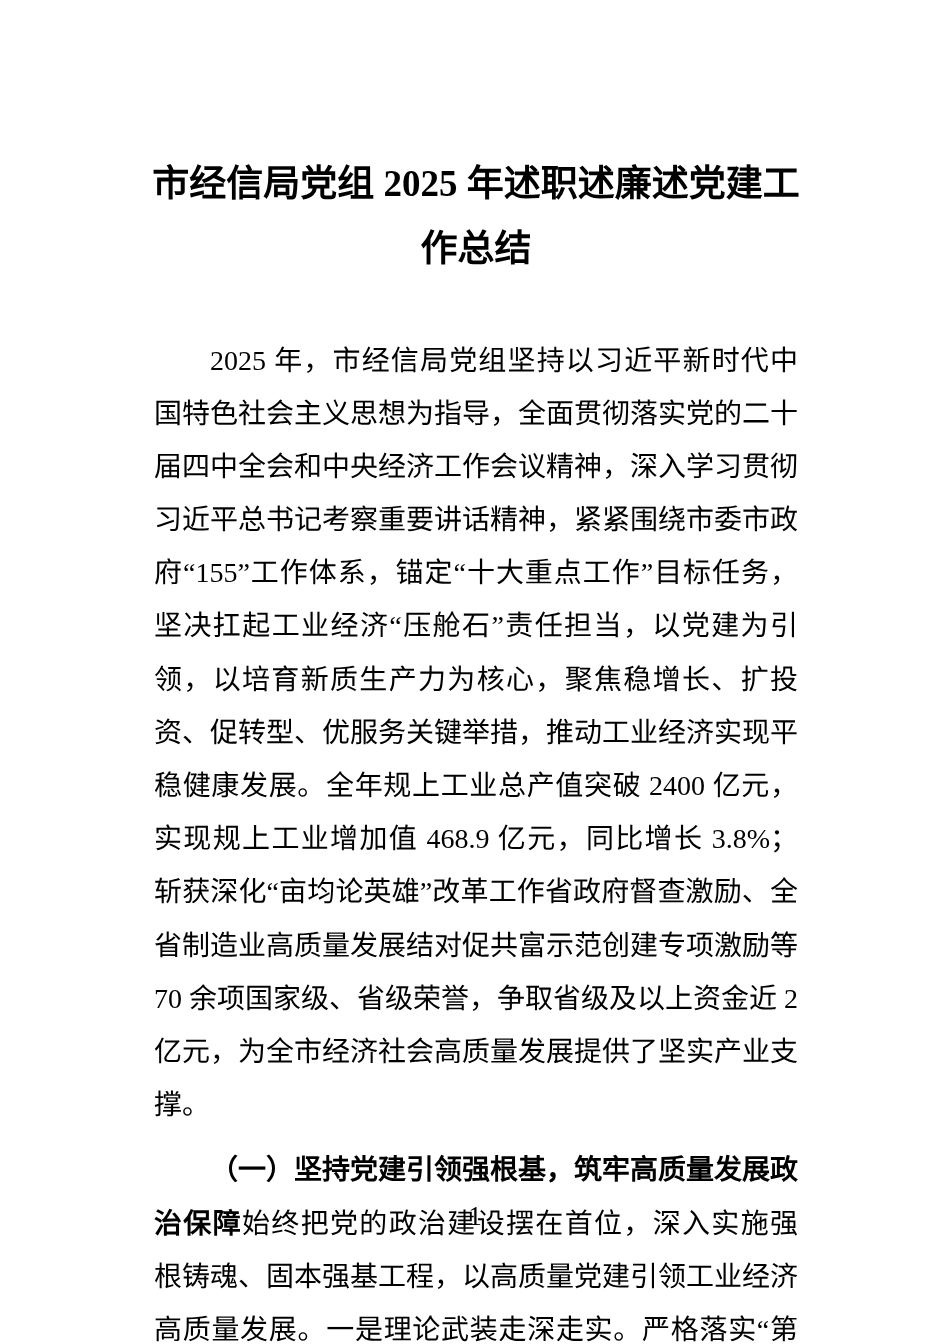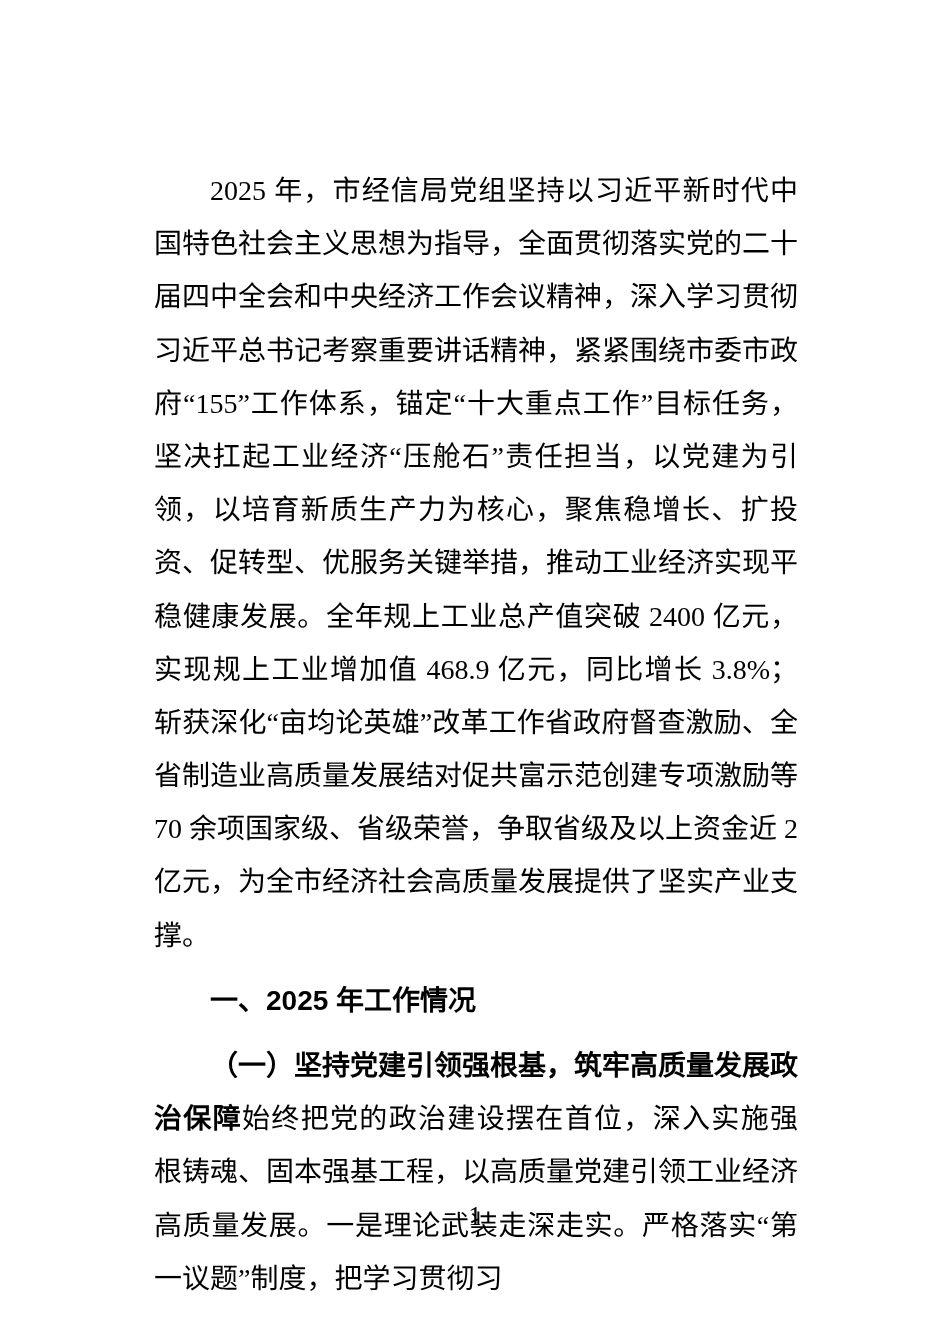--- a/index.html
+++ b/index.html
@@ -52,26 +52,26 @@
     text-align: center;
     font-size: 27px;
     font-family: "Liberation Serif", "DejaVu Serif", serif;
   }
 </style>
 </head>
 <body>
 
 <div class="page">
 
+  <h1 class="doc-title"><span>市经信局党组 2025 年述职述廉述党建工作总结</span></h1>
 
   <div class="doc-body">
 
     <p>2025 年，市经信局党组坚持以习近平新时代中国特色社会主义思想为指导，全面贯彻落实党的二十届四中全会和中央经济工作会议精神，深入学习贯彻习近平总书记考察重要讲话精神，紧紧围绕市委市政府“155”工作体系，锚定“十大重点工作”目标任务，坚决扛起工业经济“压舱石”责任担当，以党建为引领，以培育新质生产力为核心，聚焦稳增长、扩投资、促转型、优服务关键举措，推动工业经济实现平稳健康发展。全年规上工业总产值突破 2400 亿元，实现规上工业增加值 468.9 亿元，同比增长 3.8%；斩获深化“亩均论英雄”改革工作省政府督查激励、全省制造业高质量发展结对促共富示范创建专项激励等 70 余项国家级、省级荣誉，争取省级及以上资金近 2 亿元，为全市经济社会高质量发展提供了坚实产业支撑。</p>
 
-    <p class="section-heading">一、2025 年工作情况</p>
 
     <p><span class="para-lead-bold">（一）坚持党建引领强根基，筑牢高质量发展政治保障</span><span>始终把党的政治建设摆在首位，深入实施强根铸魂、固本强基工程，以高质量党建引领工业经济高质量发展。一是理论武装走深走实。严格落实“第一议题”制度，把学习贯彻习</span></p>
 
   </div>
 
   <div class="page-number">1</div>
 
 </div>
 
 </body></html>

